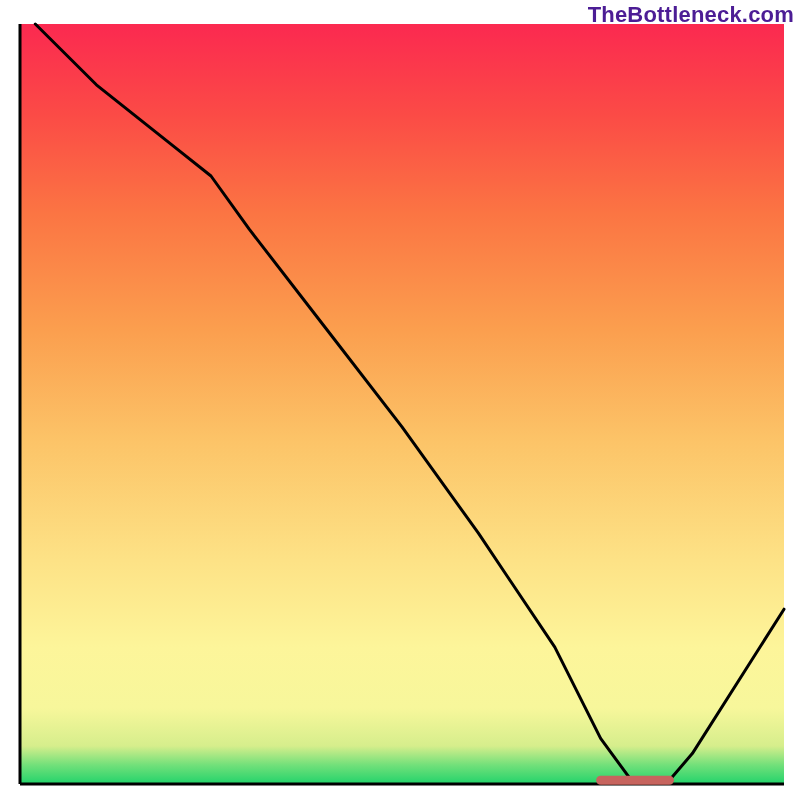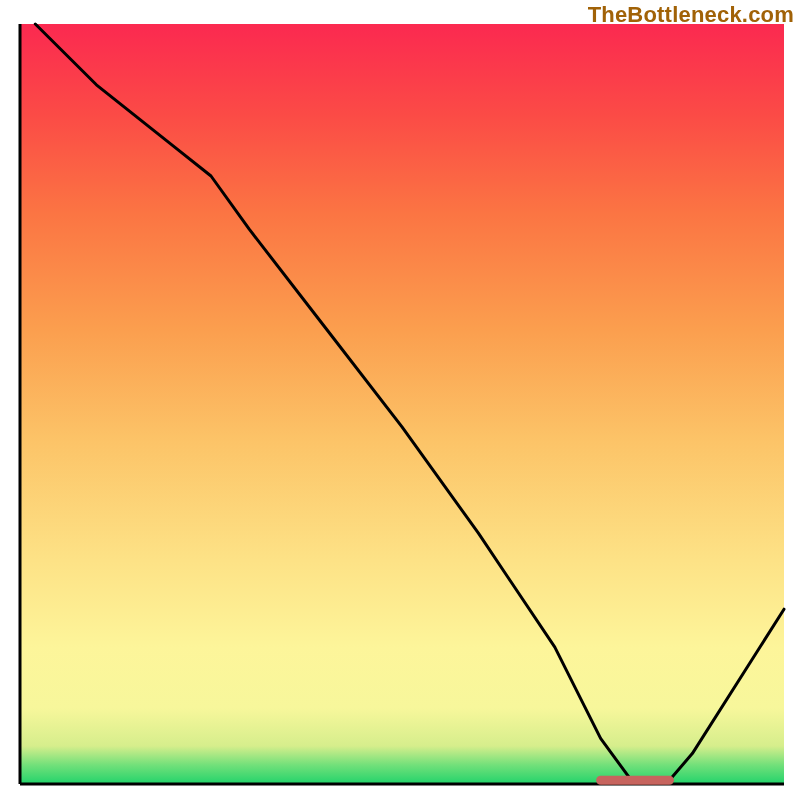--- a/index.html
+++ b/index.html
@@ -13,21 +13,21 @@
   }
   .canvas {
     position: relative;
     width: 800px;
     height: 800px;
   }
   .watermark {
     position: absolute;
     top: 2px;
     right: 6px;
-    color: #a16207;
+    color: #4c1d95;
     font-size: 22px;
     font-weight: 600;
     letter-spacing: 0.2px;
     z-index: 30;
     user-select: none;
   }
   svg.plot {
     position: absolute;
     top: 0;
     left: 0;

